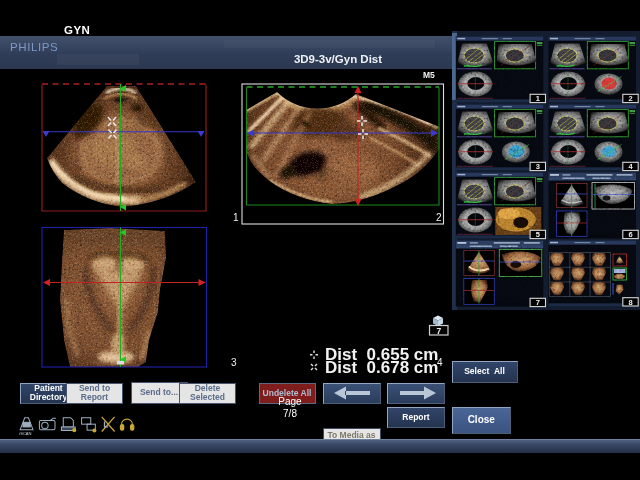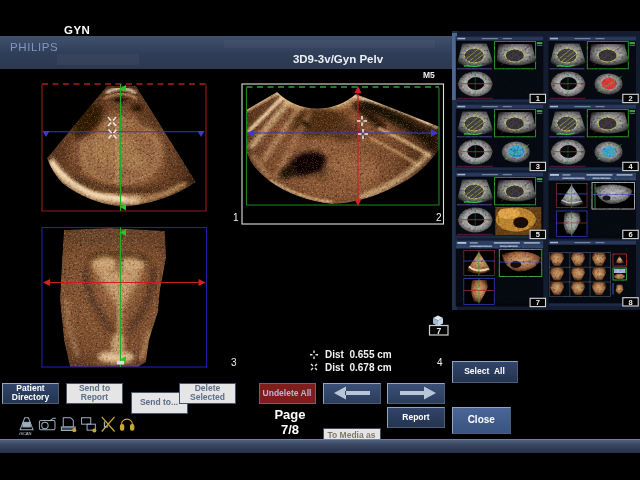--- a/index.html
+++ b/index.html
@@ -10,30 +10,30 @@
 #h2a{left:57px;top:54px;width:82px;height:11px;background:rgba(255,255,255,.04)}
 #h2b{left:224px;top:40px;width:211px;height:8px;background:rgba(255,255,255,.03)}
 #title{left:238px;top:53px;width:200px;text-align:center;font-size:11.5px;font-weight:bold;color:#eef2f8}
 #rpanel{left:452px;top:31px;width:188px;height:279px;background:#131d2f}
 #sbtrack{left:452px;top:31px;width:5px;height:279px;background:#20304b}
 #sbthumb{left:452px;top:33px;width:5px;height:67px;background:#4d6890}
 .btn{position:absolute;height:21.5px;background:linear-gradient(#31456a,#24344f);border:1px solid #8fa6c4;border-bottom-color:#4c5d78;border-right-color:#4c5d78;color:#fff;font-size:8.5px;font-weight:bold;text-align:center;display:flex;align-items:center;justify-content:center;line-height:1.05}
 .dim{background:#e5e5e5;border-color:#46546e;color:#5a6d89}
 .semi{color:#aebdd2}
 #bbar{left:0;top:439px;width:640px;height:14px;background:linear-gradient(#50617f,#384764 35%,#253048);border-top:1px solid #6d809e}
-#page{left:270px;top:408px;width:40px;text-align:center;color:#fff;font-size:13px;font-weight:bold;line-height:1.15}
-#meas{left:325px;top:349px;color:#f2f2f2;font-size:10px;font-weight:bold;line-height:12.5px}
+#page{left:270px;top:396px;width:40px;text-align:center;color:#fff;font-size:10px;font-weight:normal;line-height:1.15}
+#meas{left:325px;top:349px;color:#f2f2f2;font-size:17px;font-weight:bold;line-height:12.5px}
 </style></head><body>
 <div id="svgwrap" class="abs" style="left:0;top:0"></div>
 <div id="hdr" class="abs"></div>
 <div id="h2a" class="abs"></div>
 <div id="h2b" class="abs"></div>
 <div id="philips" class="abs">PHILIPS</div>
 <div id="gyn" class="abs">GYN</div>
-<div id="title" class="abs">3D9-3v/Gyn Pelv</div>
+<div id="title" class="abs">3D9-3v/Gyn Dist</div>
 <div id="rpanel" class="abs"></div>
 <div id="sbtrack" class="abs"></div>
 <div id="sbthumb" class="abs"></div>
 <svg width="188" height="279" viewBox="452 31 188 279" style="position:absolute;left:452px;top:31px">
     <g transform="translate(455.8,36.5)">
 <rect x="0" y="0" width="87.5" height="66" fill="#05080f"></rect>
 <rect x="0" y="0" width="87.5" height="4.2" fill="#27385c"></rect>
 <rect x="1.5" y="1.3" width="8" height="1.5" fill="#a5b4ca"></rect>
       <rect x="26" y="1.5" width="16" height="1.2" fill="#72869f"></rect>
       <rect x="47" y="1.5" width="9" height="1.2" fill="#72869f"></rect>
@@ -515,23 +515,23 @@
 </g>
 <text x="2" y="22" fill="#cdd5e0" font-size="4.5" font-family="Liberation Sans">iSCAN</text>
 <g stroke="#c8a832" stroke-width="1.4" fill="none">
 <path d="M92 2 L106 18 M106 2 L92 18"></path>
 <path d="M95 7 L95 13 L99 13" stroke="#9daebf"></path>
 <path d="M113.5 10.5 a6 6 0 0 1 12 0" stroke-width="1.2"></path>
 <rect x="112.5" y="10.5" width="3.4" height="6" rx="1.5" fill="#c8a832"></rect>
 <rect x="123.5" y="10.5" width="3.4" height="6" rx="1.5" fill="#c8a832"></rect>
 </g>
 </svg>
-<div class="btn" style="left:2px;top:382.5px;width:57px">Patient<br>Directory</div>
+<div class="btn" style="left:20px;top:382.5px;width:57px">Patient<br>Directory</div>
 <div class="btn dim" style="left:66px;top:382.5px;width:57px">Send to<br>Report</div>
-<div class="btn dim" style="left:130.5px;top:392px;width:57px">Send to...</div>
+<div class="btn dim" style="left:130.5px;top:382px;width:57px">Send to...</div>
 <div class="btn dim" style="left:179px;top:382.5px;width:57px">Delete<br>Selected</div>
 <div class="btn semi" style="left:258.5px;top:382.5px;width:57px;background:#7f1d1d;border-color:#5a6a85">Undelete All</div>
 <div class="btn" style="left:322.5px;top:382.5px;width:58px;background:linear-gradient(#3a5076,#2b3d5c)">
     <svg width="44" height="14" viewBox="0 0 44 14">
       <path d="M15 5 L40 5 L40 9 L15 9 Z M16 0.5 L4 7 L16 13.5 Z" fill="#b9c6d8"></path>
     </svg>
   </div>
 <div class="btn" style="left:387px;top:382.5px;width:58px;background:linear-gradient(#3a5076,#2b3d5c)">
     <svg width="44" height="14" viewBox="0 0 44 14">
       <path d="M6 5 L31 5 L31 9 L6 9 Z M30 0.5 L42 7 L30 13.5 Z" fill="#b9c6d8"></path>

